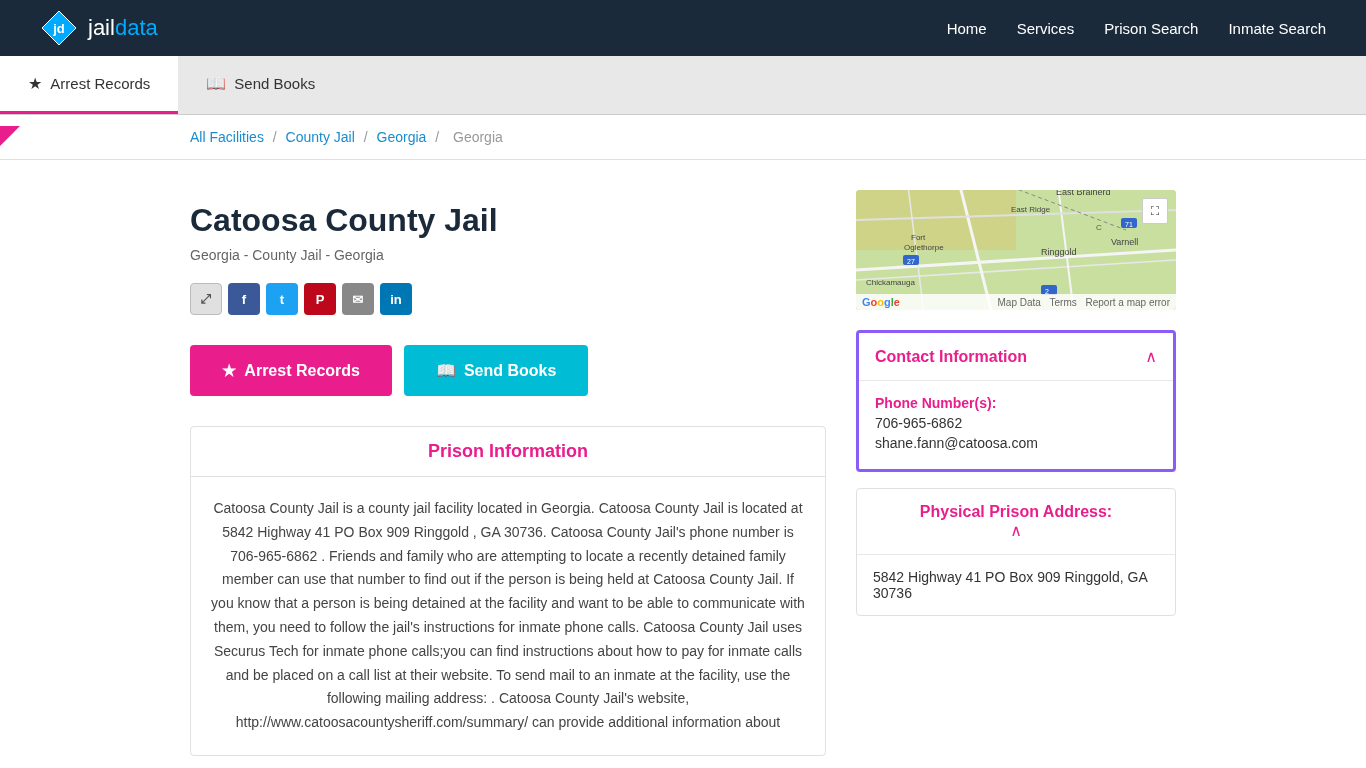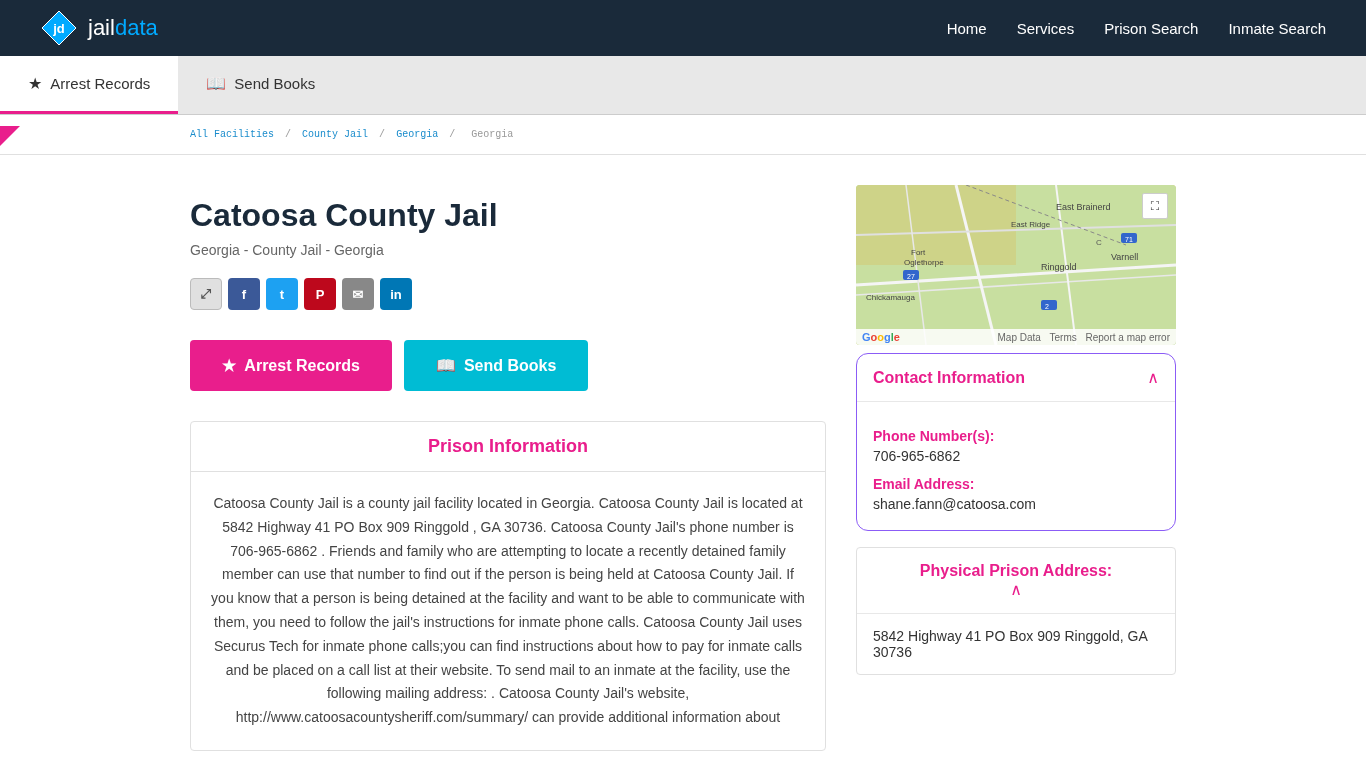--- a/index.html
+++ b/index.html
@@ -72,23 +72,22 @@
       width: 0;
       height: 0;
       border-left: 20px solid #e91e8c;
       border-bottom: 20px solid transparent;
     }
 
     
     .breadcrumb-area {
       background: white;
       padding: 14px 190px;
-      font-size: 10px;
+      font-size: 14px;
       border-bottom: 1px solid #e0e0e0;
-      font-family: Liberation Mono, monospace;
     }
     .breadcrumb-area a {
       color: #1a8ccc;
       text-decoration: none;
     }
     .breadcrumb-area span { color: #999; margin: 0 5px; }
 
     
     .main-container {
       display: flex;
@@ -199,23 +198,23 @@
 
     
     .right-sidebar {
       width: 320px;
       flex-shrink: 0;
     }
 
     
     .map-container {
       width: 100%;
-      height: 160px;
+      height: 120px;
       background: #d8e8c0;
-      margin-bottom: 8px;
+      margin-bottom: 20px;
       border-radius: 4px;
       overflow: hidden;
       position: relative;
     }
     .map-placeholder {
       width: 100%;
       height: 100%;
       position: relative;
       background: linear-gradient(135deg, #c8dfa0 0%, #e8d080 50%, #b8cc90 100%);
     }
@@ -248,22 +247,22 @@
       color: #666;
       padding: 2px 6px;
       display: flex;
       justify-content: space-between;
       align-items: center;
       text-align: right;
     }
 
     
     .contact-card {
-      border: 1px solid #8b5cf6;
-      border-radius: 12px;
+      border: 3px solid #8b5cf6;
+      border-radius: 4px;
       margin-bottom: 16px;
     }
     .contact-card-header {
       display: flex;
       justify-content: space-between;
       align-items: center;
       padding: 14px 16px;
       border-bottom: 1px solid #e8e8e8;
     }
     .contact-card-header h4 {
@@ -273,21 +272,21 @@
     .contact-card-body {
       padding: 14px 16px;
     }
     .contact-field-label {
       color: #e91e8c;
       font-size: 14px;
       font-weight: 600;
       margin-bottom: 4px;
       margin-top: 12px;
     }
-    .contact-field-label:first-child { margin-top: 12px; }
+    .contact-field-label:first-child { margin-top: 0; }
     .contact-field-value {
       color: #333;
       font-size: 14px;
       margin-bottom: 4px;
     }
 
     .address-card {
       border: 1px solid #e0e0e0;
       border-radius: 4px;
     }
@@ -455,21 +454,20 @@
     </div>
 
     <div class="contact-card">
       <div class="contact-card-header">
         <h4>Contact Information</h4>
         <span class="chevron-icon">∧</span>
       </div>
       <div class="contact-card-body">
         <div class="contact-field-label">Phone Number(s):</div>
         <div class="contact-field-value">706-965-6862</div>
-        <div class="contact-field-label">Email Address:</div>
         <div class="contact-field-value">shane.fann@catoosa.com</div>
       </div>
     </div>
 
     <div class="address-card">
       <div class="address-card-header">
         <h4>Physical Prison Address:</h4>
         <span class="chevron-icon">∧</span>
       </div>
       <div class="address-card-body">

